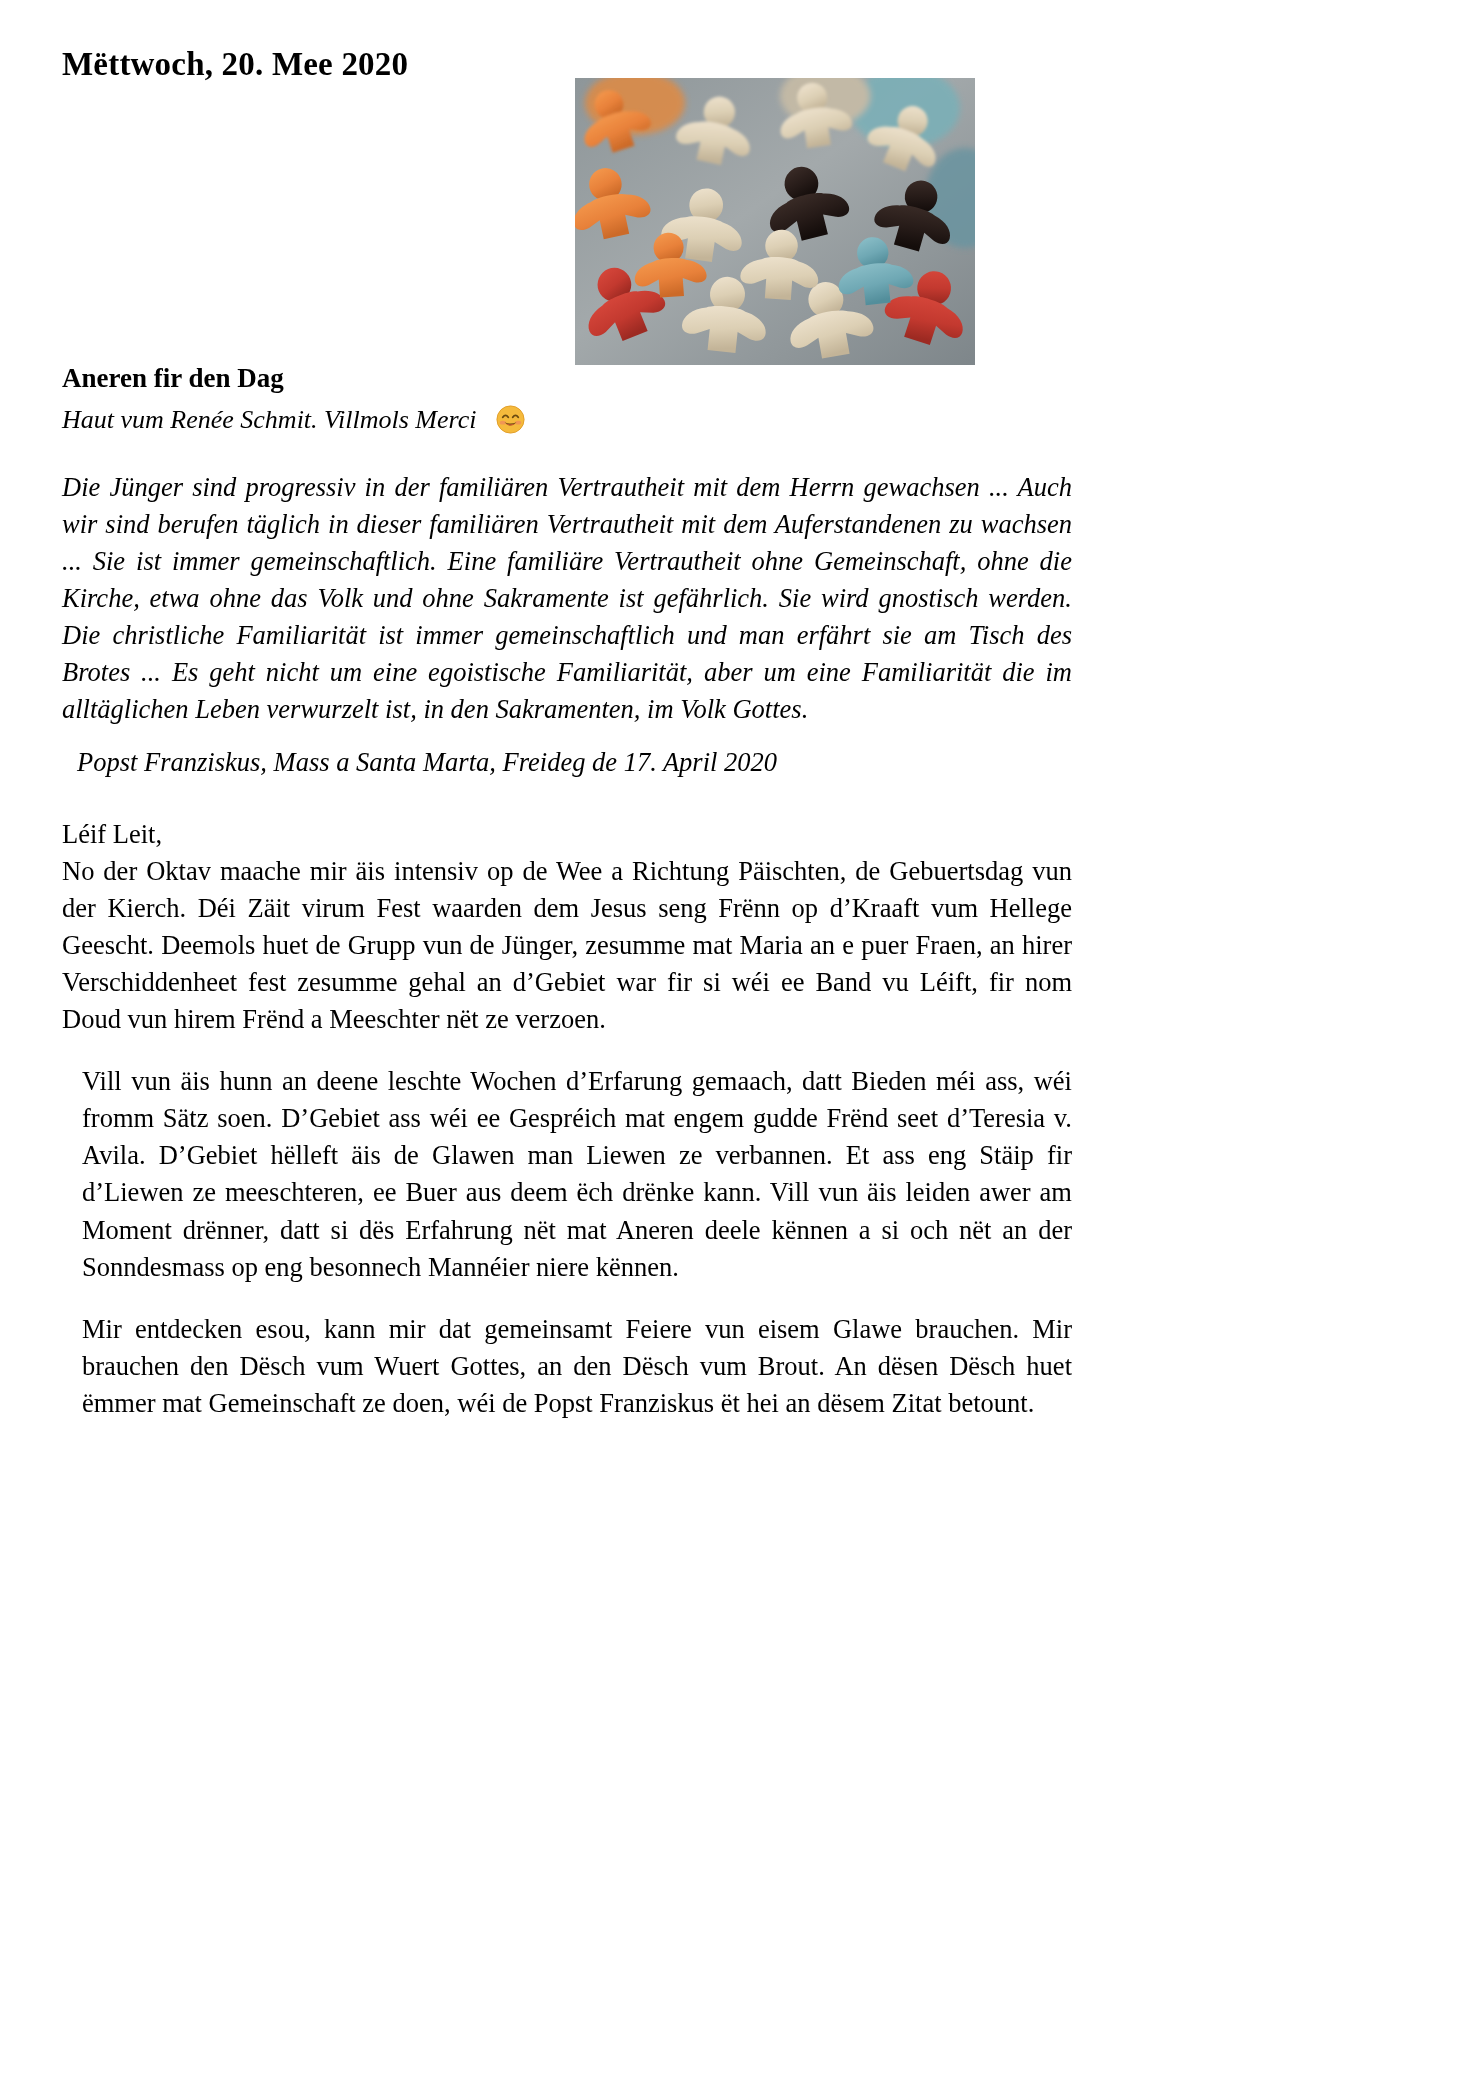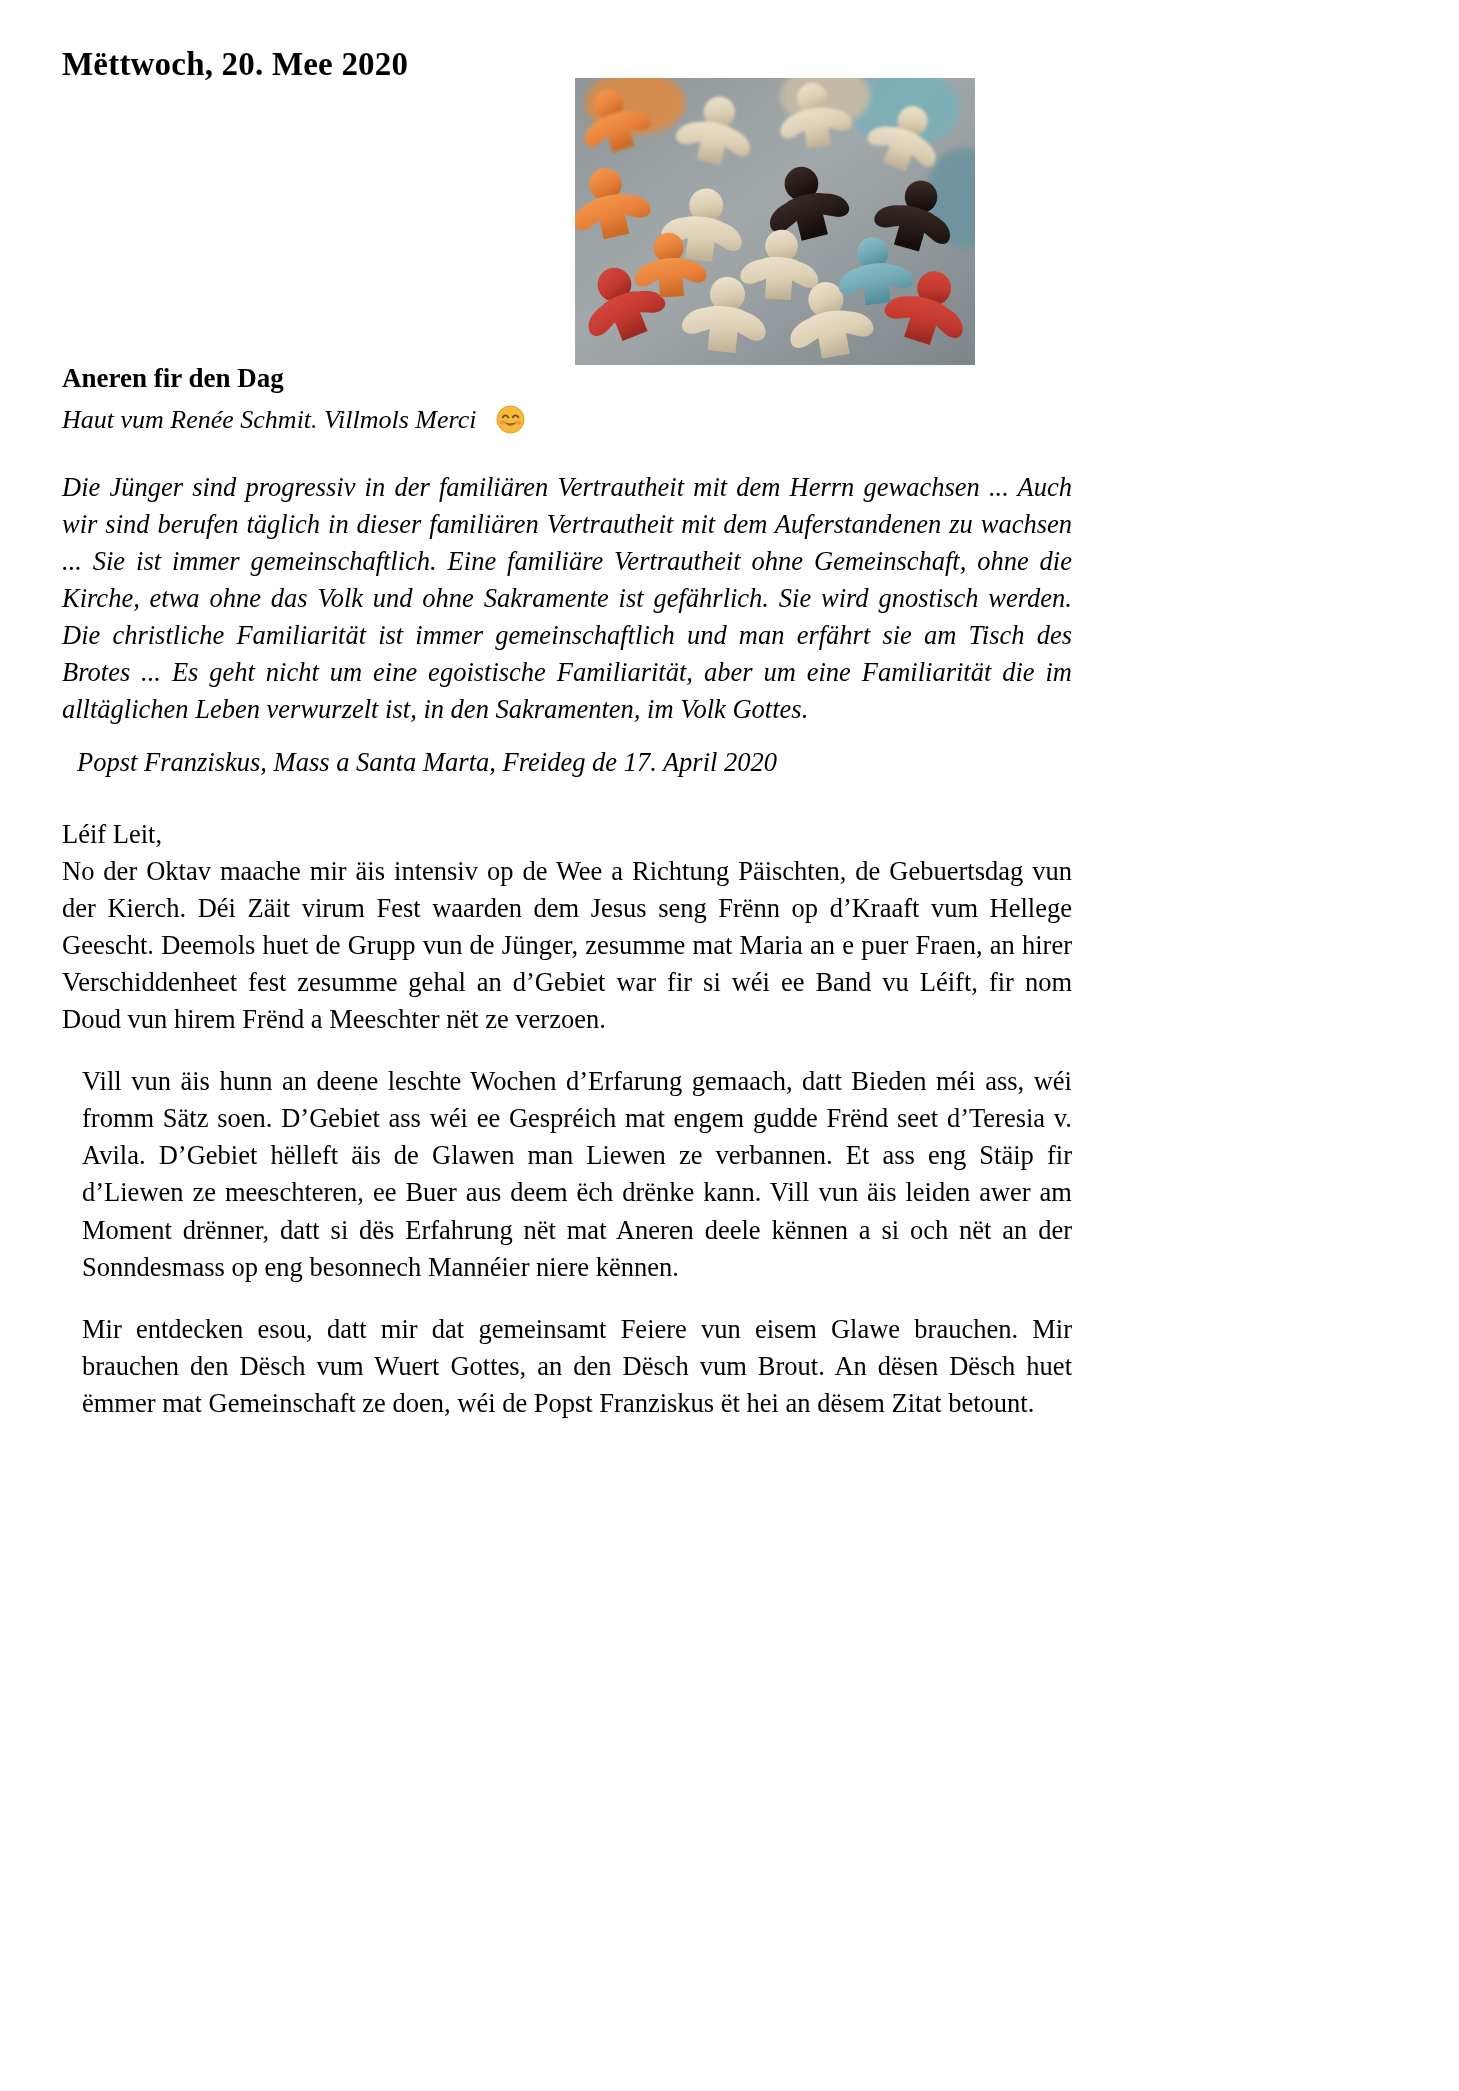--- a/index.html
+++ b/index.html
@@ -249,17 +249,17 @@
     <p class="quote-block">Die Jünger sind progressiv in der familiären Vertrautheit mit dem Herrn gewachsen ... Auch wir sind berufen täglich in dieser familiären Vertrautheit mit dem Auferstandenen zu wachsen ... Sie ist immer gemeinschaftlich. Eine familiäre Vertrautheit ohne Gemeinschaft, ohne die Kirche, etwa ohne das Volk und ohne Sakramente ist gefährlich. Sie wird gnostisch werden. Die christliche Familiarität ist immer gemeinschaftlich und man erfährt sie am Tisch des Brotes ... Es geht nicht um eine egoistische Familiarität, aber um eine Familiarität die im alltäglichen Leben verwurzelt ist, in den Sakramenten, im Volk Gottes.</p>
 
     <p class="quote-source">Popst Franziskus, Mass a Santa Marta, Freideg de 17. April 2020</p>
 
     <p class="body-text salutation">Léif Leit,</p>
 
     <p class="body-text tight">No der Oktav maache mir äis intensiv op de Wee a Richtung Päischten, de Gebuertsdag vun der Kierch. Déi Zäit virum Fest waarden dem Jesus seng Frënn op d’Kraaft vum Hellege Geescht. Deemols huet de Grupp vun de Jünger, zesumme mat Maria an e puer Fraen, an hirer Verschiddenheet fest zesumme gehal an d’Gebiet war fir si wéi ee Band vu Léift, fir nom Doud vun hirem Frënd a Meeschter nët ze verzoen.</p>
 
     <p class="body-text para">Vill vun äis hunn an deene leschte Wochen d’Erfarung gemaach, datt Bieden méi ass, wéi fromm Sätz soen. D’Gebiet ass wéi ee Gespréich mat engem gudde Frënd seet d’Teresia v. Avila. D’Gebiet hëlleft äis de Glawen man Liewen ze verbannen. Et ass eng Stäip fir d’Liewen ze meeschteren, ee Buer aus deem ëch drënke kann. Vill vun äis leiden awer am Moment drënner, datt si dës Erfahrung nët mat Aneren deele kënnen a si och nët an der Sonndesmass op eng besonnech Mannéier niere kënnen.</p>
 
-    <p class="body-text para">Mir entdecken esou, datt mir dat gemeinsamt Feiere vun eisem Glawe brauchen. Mir brauchen den Dësch vum Wuert Gottes, an den Dësch vum Brout. An dësen Dësch huet ëmmer mat Gemeinschaft ze doen, wéi de Popst Franziskus ët hei an dësem Zitat betount.</p>
+    <p class="body-text para">Mir entdecken esou, kann mir dat gemeinsamt Feiere vun eisem Glawe brauchen. Mir brauchen den Dësch vum Wuert Gottes, an den Dësch vum Brout. An dësen Dësch huet ëmmer mat Gemeinschaft ze doen, wéi de Popst Franziskus ët hei an dësem Zitat betount.</p>
 
 
   </div>
 </div>
 
 </body></html>

